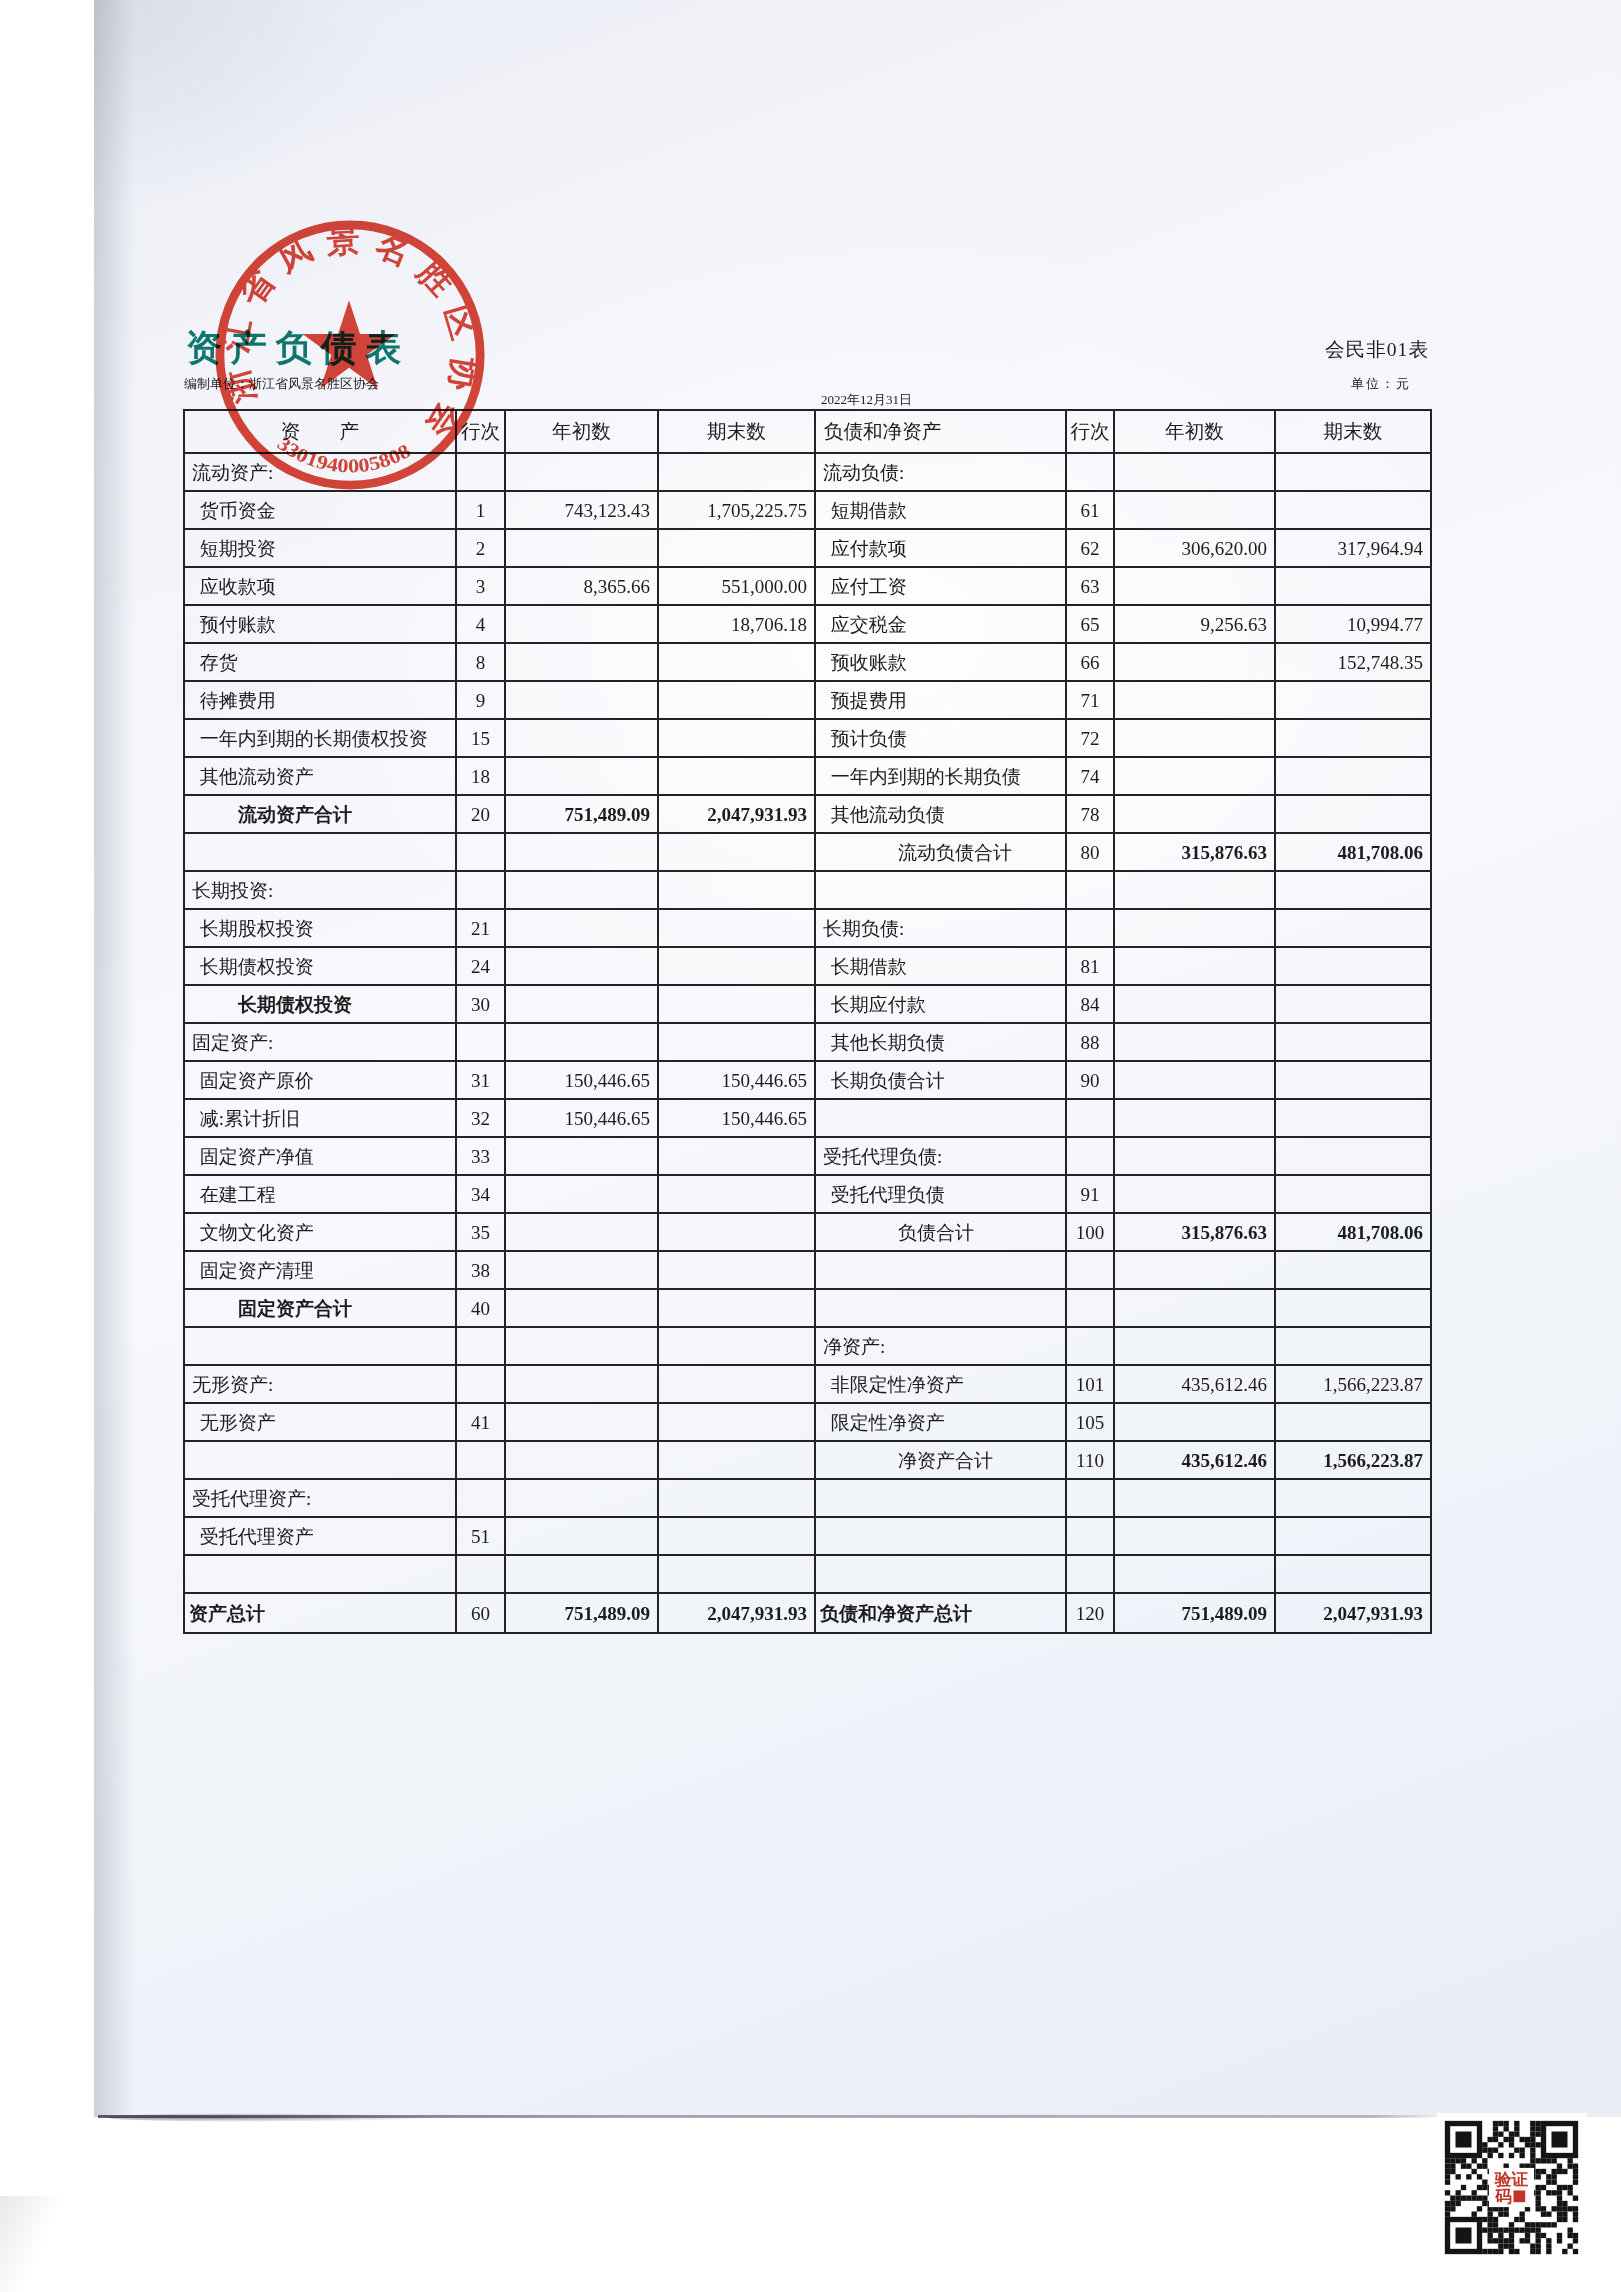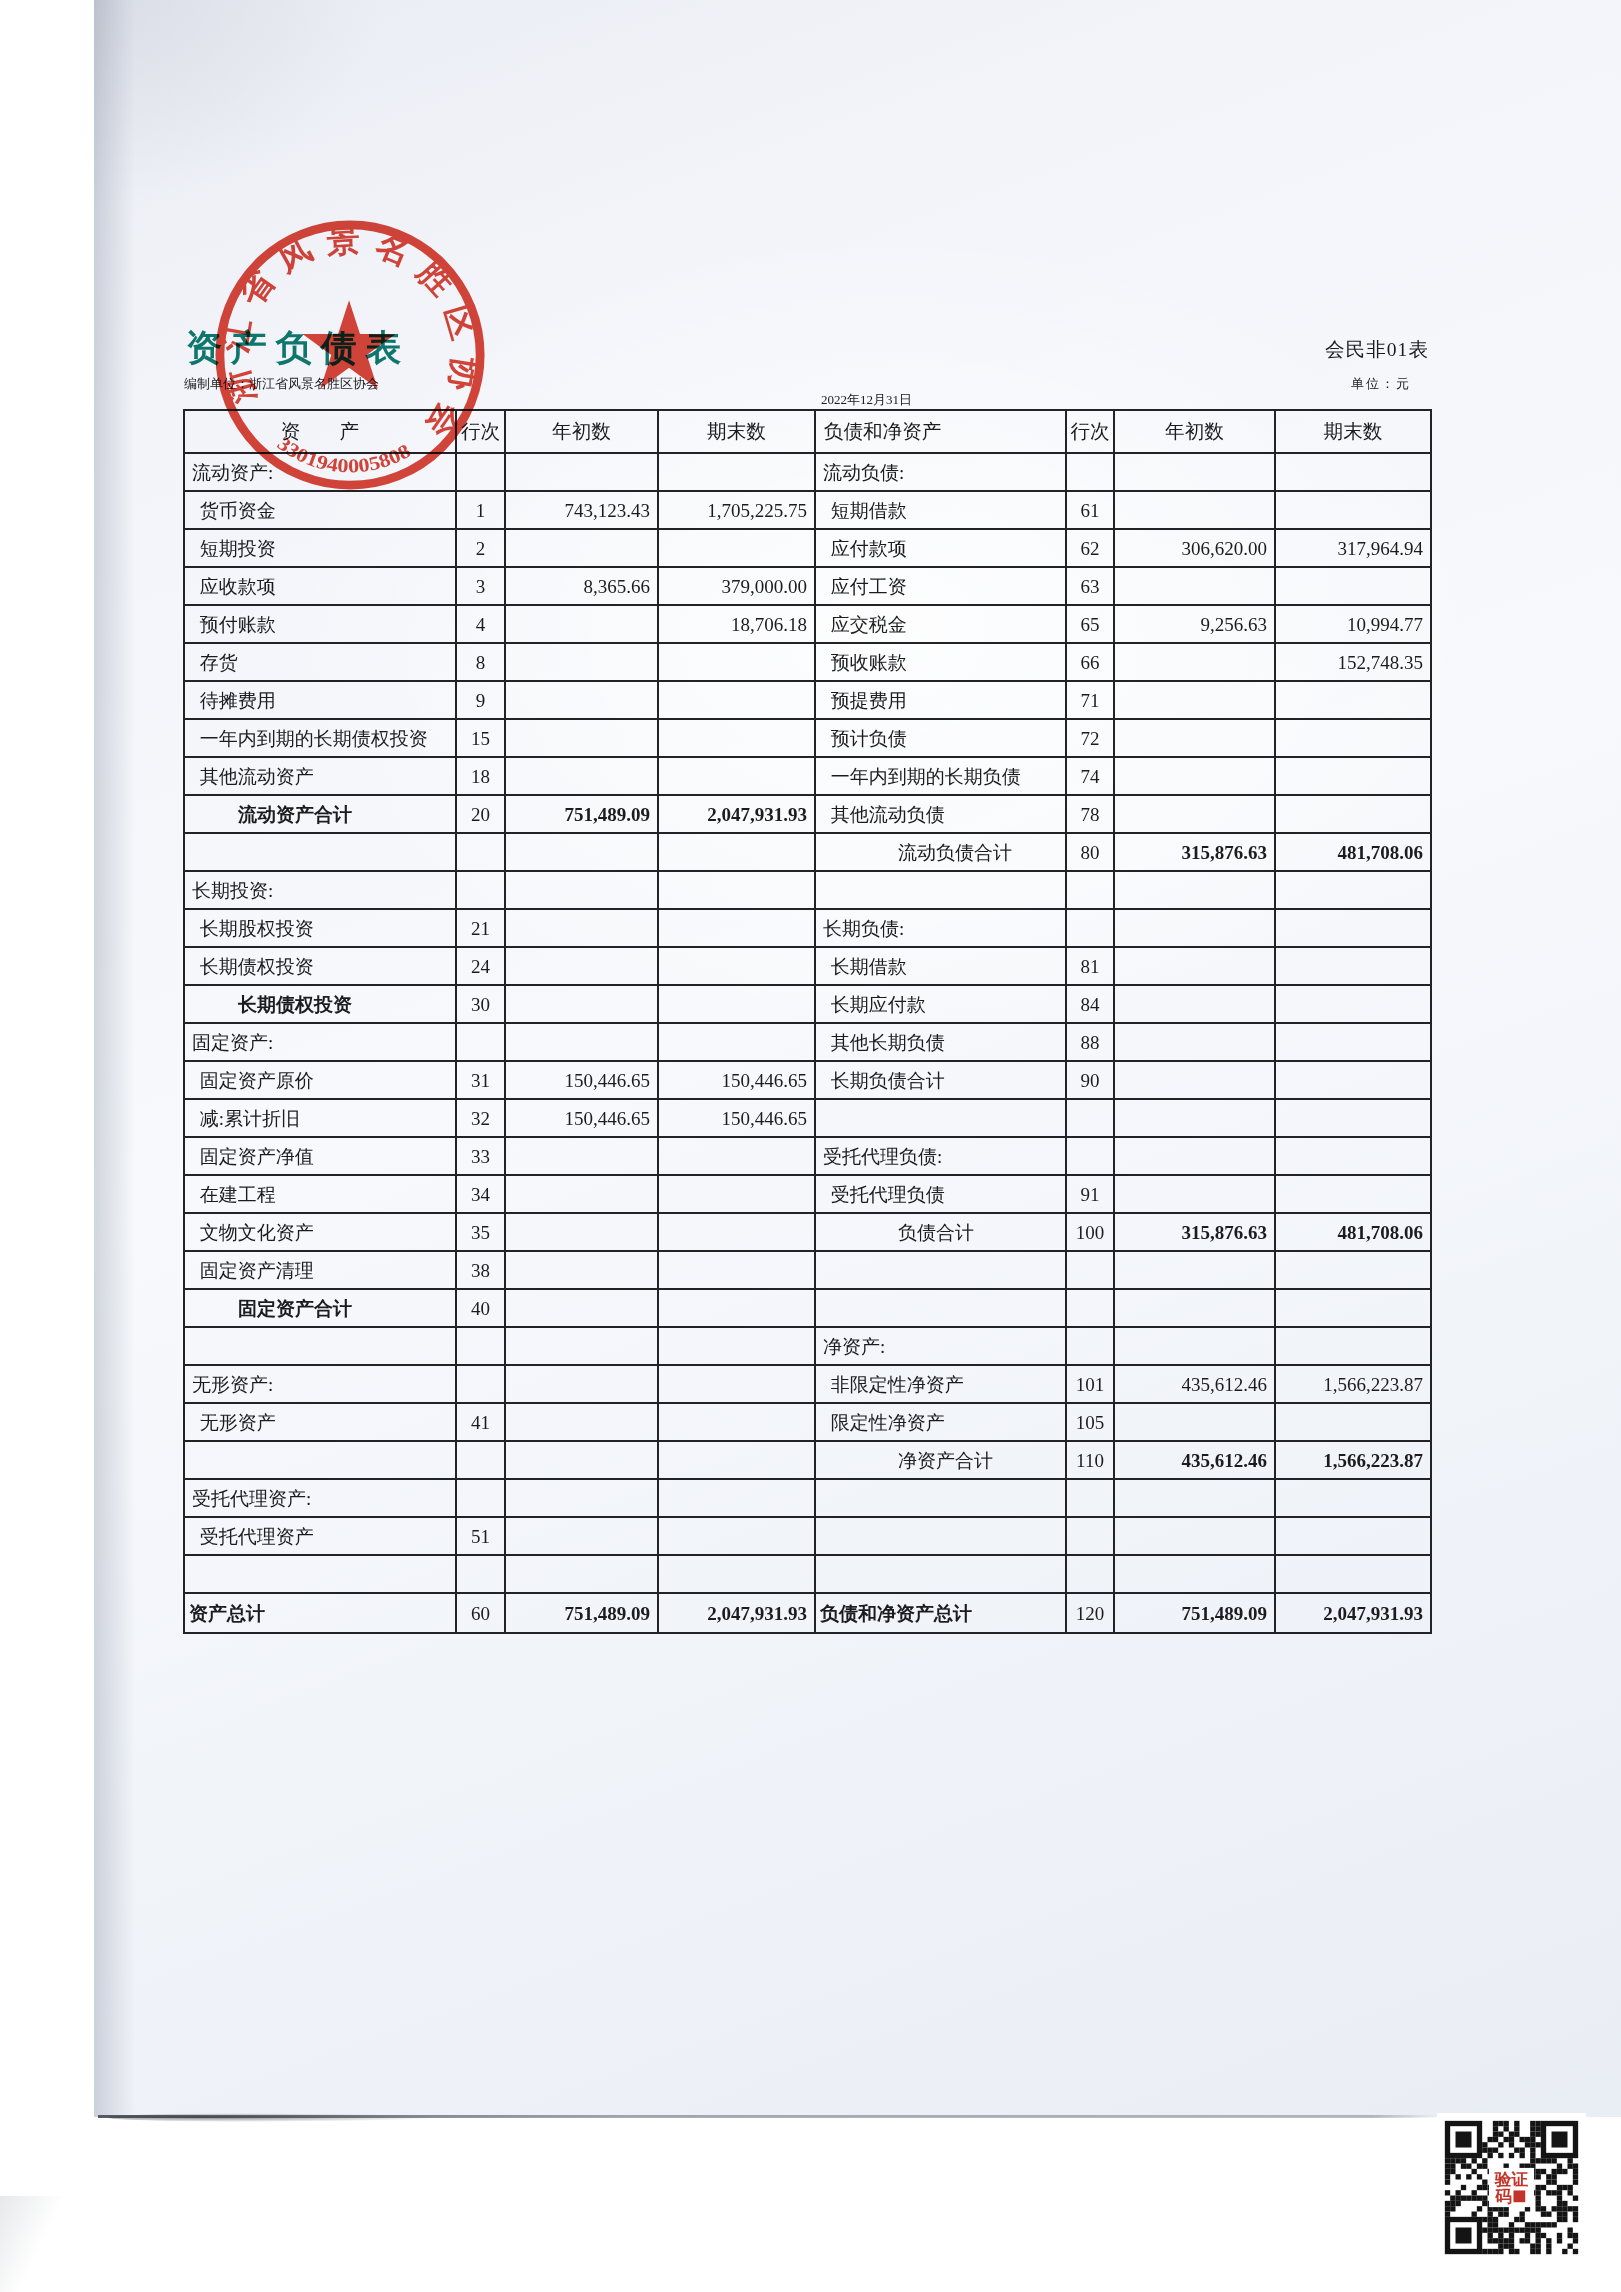--- a/index.html
+++ b/index.html
@@ -127,21 +127,21 @@
     <div class="cell cnum c1">2</div>
     <div class="cell rnum c2"></div>
     <div class="cell rnum c3"></div>
     <div class="cell lbl c4 item">应付款项</div>
     <div class="cell cnum c5">62</div>
     <div class="cell rnum c6">306,620.00</div>
     <div class="cell rnum c7">317,964.94</div>
     <div class="cell lbl c0 item">应收款项</div>
     <div class="cell cnum c1">3</div>
     <div class="cell rnum c2">8,365.66</div>
-    <div class="cell rnum c3">379,000.00</div>
+    <div class="cell rnum c3">551,000.00</div>
     <div class="cell lbl c4 item">应付工资</div>
     <div class="cell cnum c5">63</div>
     <div class="cell rnum c6"></div>
     <div class="cell rnum c7"></div>
     <div class="cell lbl c0 item">预付账款</div>
     <div class="cell cnum c1">4</div>
     <div class="cell rnum c2"></div>
     <div class="cell rnum c3">18,706.18</div>
     <div class="cell lbl c4 item">应交税金</div>
     <div class="cell cnum c5">65</div>

